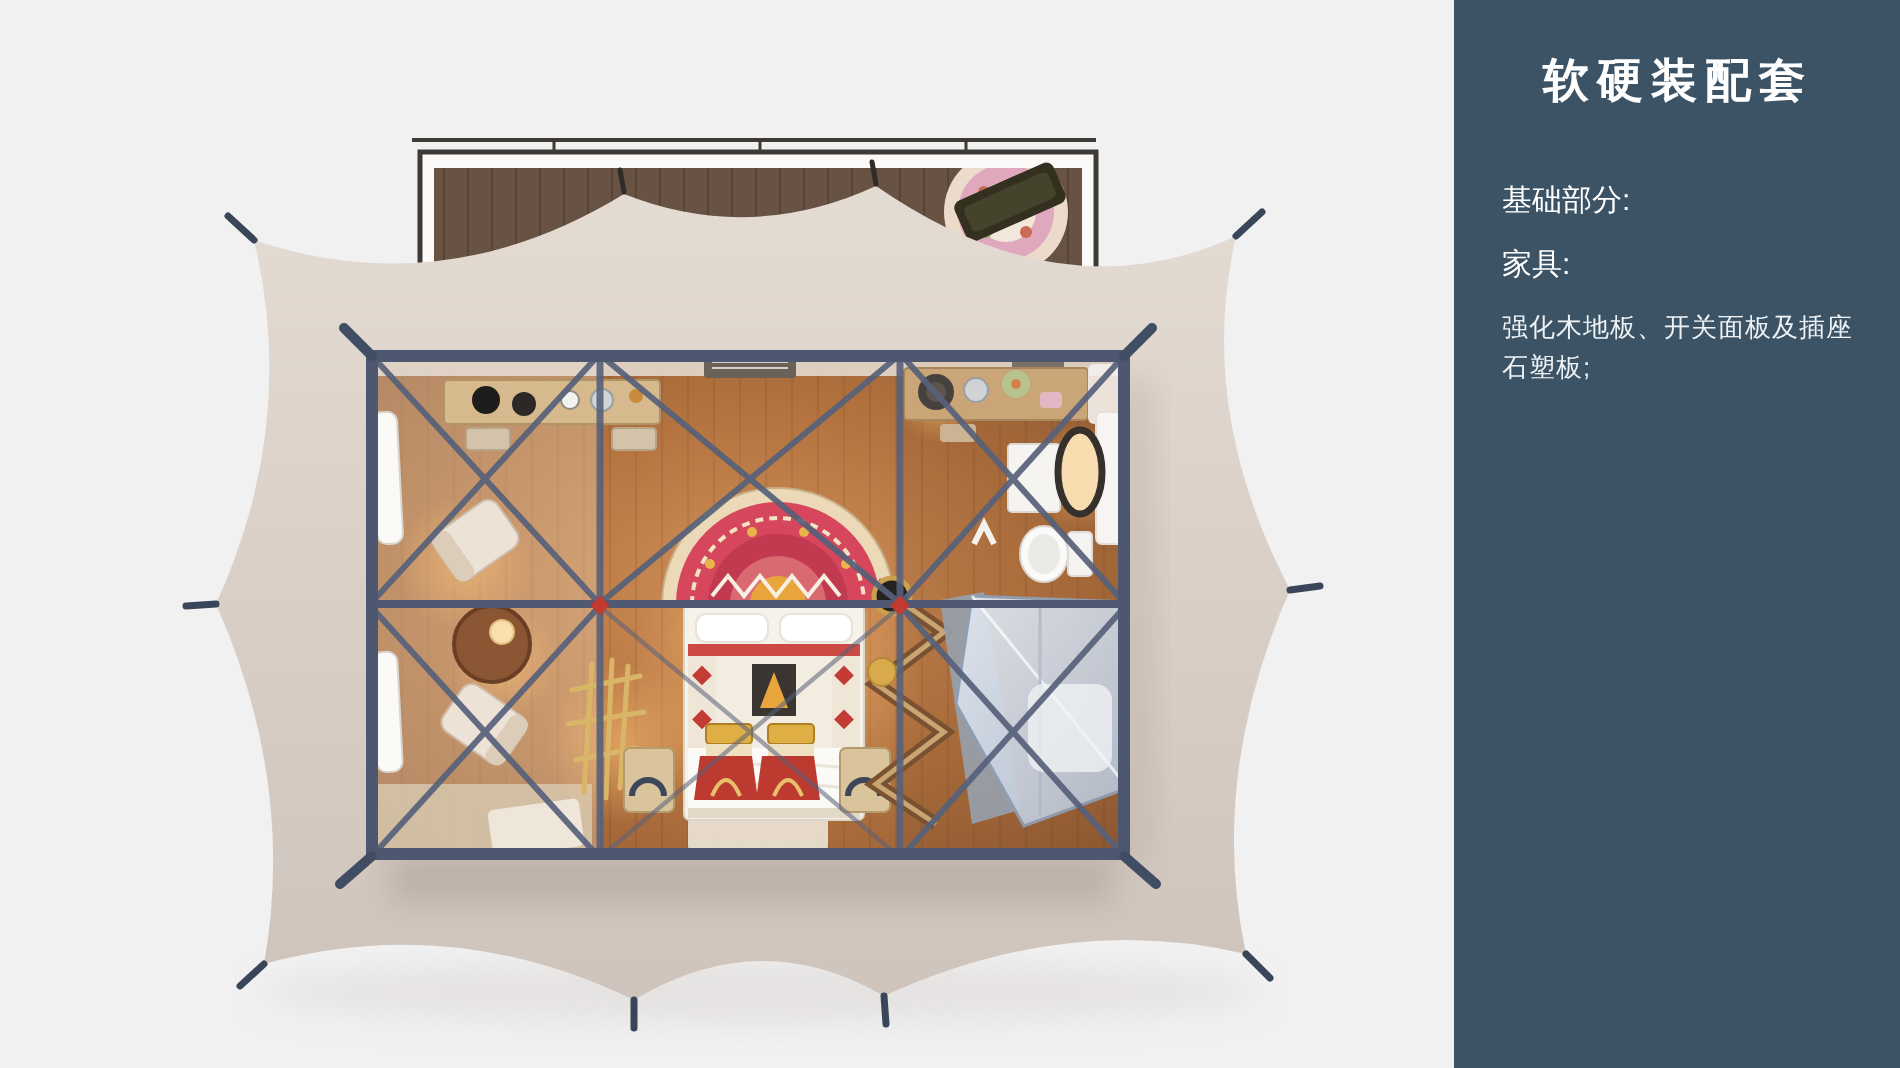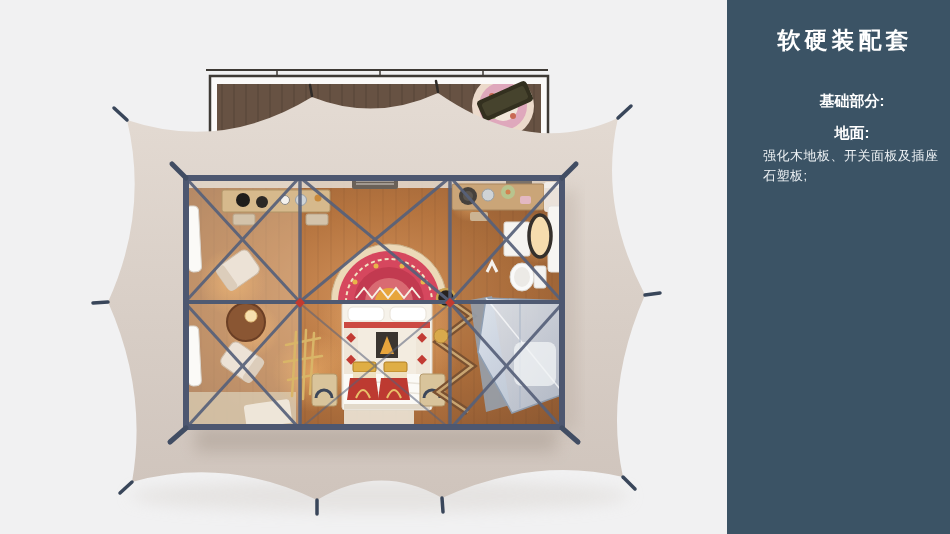--- a/index.html
+++ b/index.html
@@ -1,25 +1,25 @@
 <!DOCTYPE html>
 <html><head>
 <meta charset="utf-8">
 <style>
   html,body{margin:0;padding:0;}
   body{width:950px;height:534px;background:#f1f1f2;font-family:"Liberation Sans","DejaVu Sans",sans-serif;overflow:hidden;}
   .stage{display:flex;width:950px;height:534px;}
   .plan-area{width:727px;height:534px;position:relative;background:#f1f1f2;}
   .plan-area svg{display:block;}
   .sidebar{width:223px;height:534px;background:#3b5365;color:#ffffff;box-sizing:border-box;
-           padding:26px 9px 0 36px;}
+           padding:26px 9px 0 24px;}
   .sidebar h1{font-size:23px;font-weight:bold;letter-spacing:4px;text-align:center;
               margin:0 14px 36px 0;line-height:28px;color:#ffffff;}
   .spec-section{margin:0 0 10px 0;}
-  .spec-section h2{font-size:15px;font-weight:bold;margin:0 0 2px 0;line-height:22px;color:#ffffff;text-align:center;}
+  .spec-section h2{font-size:15px;font-weight:normal;margin:0 0 2px 0;line-height:22px;color:#ffffff;}
   .spec-section p{font-size:13px;line-height:20px;margin:0;white-space:pre-line;color:#eef2f5;
                   letter-spacing:0.5px;}
 </style>
 </head>
 <body>
 
 <div class="stage">
 
   <div class="plan-area">
     <svg width="727" height="534" viewBox="0 0 727 534">
@@ -300,26 +300,26 @@
   </div>
 
   <aside class="sidebar">
     <h1>软硬装配套</h1>
 
     <section class="spec-section">
       <h2>基础部分:</h2>
     </section>
 
     <section class="spec-section">
+      <h2>家具:</h2>
     </section>
 
     <section class="spec-section">
     </section>
 
 
     <section class="spec-section">
-      <h2>地面:</h2>
       <p>强化木地板、开关面板及插座
 石塑板;</p>
     </section>
   </aside>
 
 </div>
 
 </body></html>

